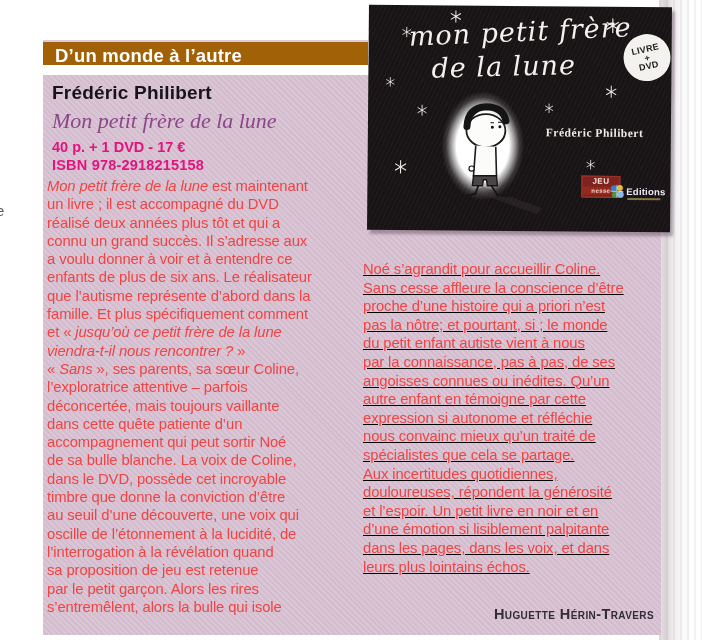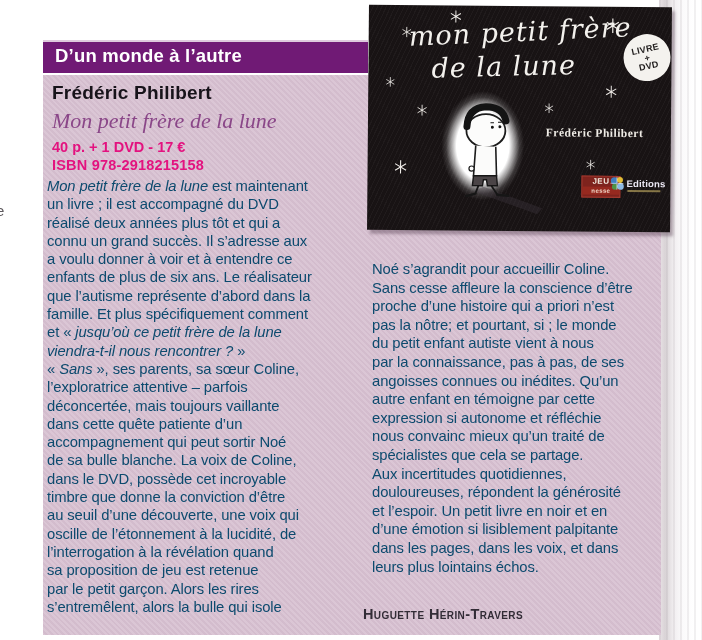--- a/index.html
+++ b/index.html
@@ -16,22 +16,22 @@
   }
   .scan-edge:after{
     content:""; position:absolute; inset:0;
     background:repeating-linear-gradient(90deg, rgba(120,110,118,.10) 0 2px, rgba(255,255,255,0) 2px 7px);
   }
   .margin-fragment{
     position:absolute; left:-4px; top:202px; font-size:15px; color:#5e5a5e;
   }
   
   .band{
-    position:absolute; left:43px; top:42px; width:325px; height:31px;
-    background:#701a75; box-shadow:0 -2px 0 rgba(123,44,119,.25);
+    position:absolute; left:43px; top:42px; width:325px; height:23px;
+    background:#a16207; box-shadow:0 -2px 0 rgba(123,44,119,.25);
   }
   .band-label{
     display:block; padding-left:12px; line-height:27px;
     font-size:18.5px; font-weight:bold; color:#ffffff; letter-spacing:.2px;
     white-space:nowrap;
   }
   
   .panel{
     position:absolute; left:43px; top:75px; width:618px; height:560px;
     background:#d8c2d2;
@@ -51,29 +51,29 @@
   }
   .book-format{
     position:absolute; left:52px; top:139px; font-size:14.5px; font-weight:bold;
     color:#e3127f; white-space:nowrap;text-align:center;
   }
   .book-isbn{
     position:absolute; left:52px; top:156.5px; font-size:14.5px; font-weight:bold;
     color:#e3127f; letter-spacing:.2px; white-space:nowrap;
   }
   .col-left{ position:absolute; left:47px; top:177px; width:302px; }
-  .col-right{ position:absolute; left:372px; top:260px; width:296px; }
+  .col-right{ position:absolute; left:363px; top:260px; width:296px;text-decoration:underline; }
   .tline{
-    height:18.3px; line-height:18.3px; font-size:14.8px; color:#0c4a6e;
+    height:18.3px; line-height:18.3px; font-size:14.8px; color:#ef4444;
     white-space:nowrap; letter-spacing:-0.1px;
   }
   .col-right .tline{ height:18.6px; line-height:18.6px; }
   .tline .it{ font-style:italic; }
   .byline{
-    position:absolute; left:363px; top:606px; width:291px; 
+    position:absolute; left:363px; top:606px; width:291px; text-align:right;
     font-variant:small-caps; font-weight:bold; font-size:14.5px;
     color:#322c36; letter-spacing:.4px; white-space:nowrap;
   }
   
   .cover{
     position:absolute; left:368px; top:6px; width:303px; height:225px;
     background:#181314; transform:rotate(.5deg);
     box-shadow:3px 4px 3px rgba(96,74,92,.45);
   }
   .cover-noise{
@@ -107,21 +107,21 @@
     color:#1d1a1a; text-align:center;
   }
   .badge .b1,.badge .b3{ font-size:9px; font-weight:800; line-height:9px; letter-spacing:.3px;}
   .badge .b2{ font-size:9px; font-weight:800; line-height:8px; }
   .logo-jeu{
     position:absolute; left:214px; top:169px; width:39px; height:22px;
     background:#7e231d; border:1px solid #a23a30; box-sizing:border-box; text-align:center;
   }
   .logo-jeu .jt{ font-size:8px; font-weight:800; color:#efe6da; line-height:10px; letter-spacing:.5px;}
   .logo-jeu .jb{ font-size:6px; font-weight:700; color:#f2d8c8; line-height:8px; background:#96291f; letter-spacing:.4px;}
-  .logo-ed{ position:absolute; left:241px; top:168px; width:60px; height:22px; }
+  .logo-ed{ position:absolute; left:241px; top:176px; width:60px; height:22px; }
   .logo-ed .ed-text{
     position:absolute; left:18px; top:3px; font-size:9.5px; font-weight:600;
     color:#ebe7f3; letter-spacing:.2px; white-space:nowrap;
   }
   .logo-ed .ed-sub{
     position:absolute; left:19px; top:15px; width:33px; height:2px;
     background:rgba(206,184,104,.6);
   }
 </style>
 </head>

